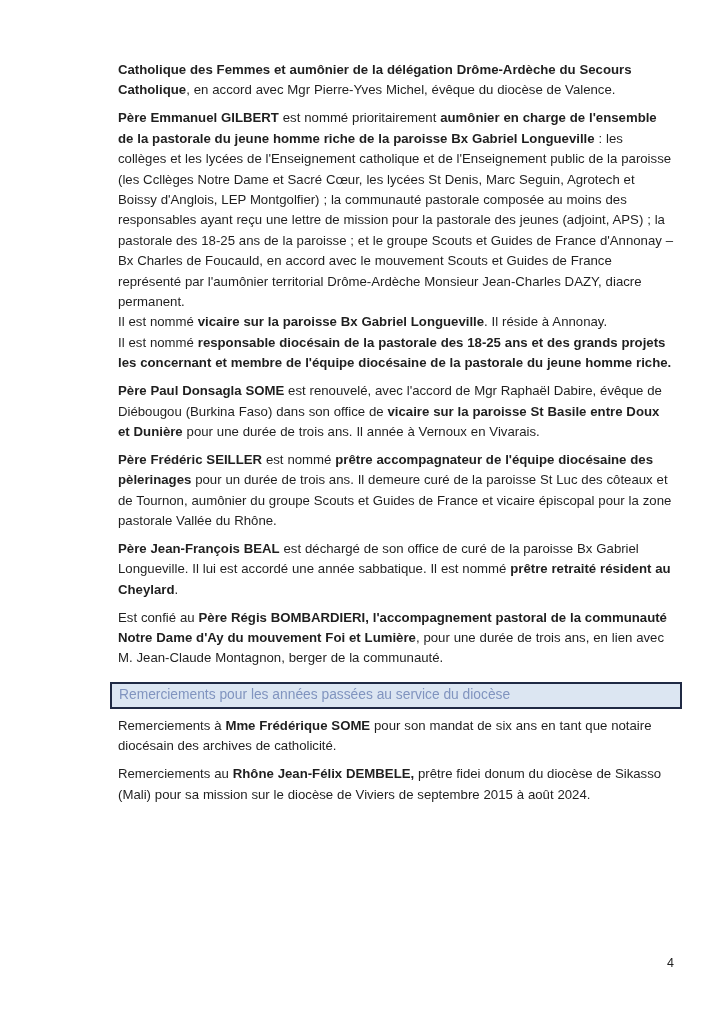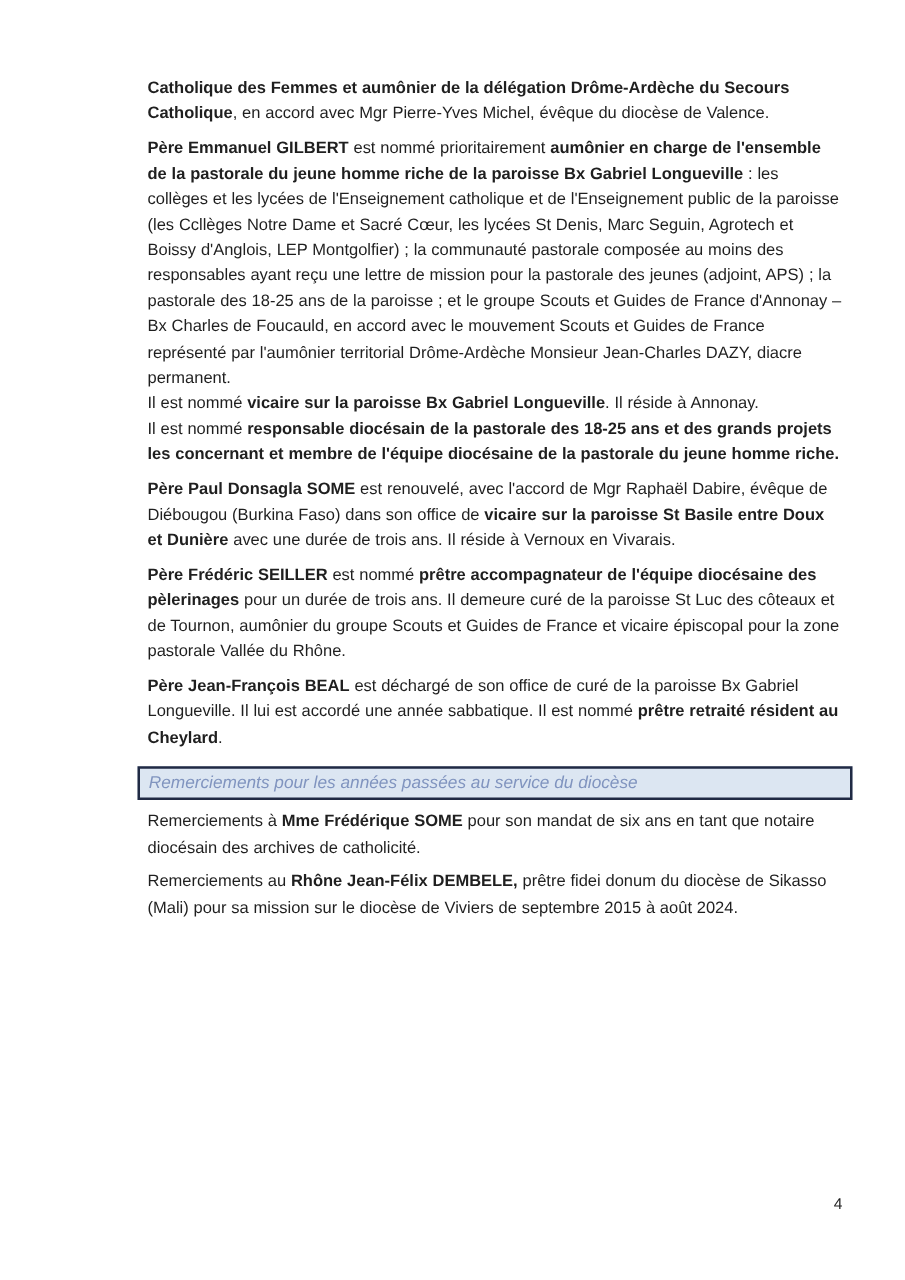--- a/index.html
+++ b/index.html
@@ -39,40 +39,40 @@
   }
   .para b{ font-weight: bold; }
   .section-header{
     margin: 13px -8px 7px -8px;
     border: 2px solid var(--section-header-border);
     background: var(--section-header-bg);
     color: var(--section-header-text);
     padding: 1px 7px 3px 7px;
     font-size: 13.8px;
     line-height: 19px;
-    font-style: italic;
   }
   .page-number{
     position: absolute;
     top: 956px;
     left: 85px;
     width: 556px;
     text-align: right;
     font-size: 12.5px;
     color: var(--text);
   }
 </style>
 </head>
 <body>
 
 <div class="page">
   <div class="doc-body">
       <p class="para"><b>Catholique des Femmes et aumônier de la délégation Drôme-Ardèche du Secours Catholique</b><span>, en accord avec Mgr Pierre-Yves Michel, évêque du diocèse de Valence.</span></p>
       <p class="para"><b>Père Emmanuel GILBERT</b><span> est nommé prioritairement </span><b>aumônier en charge de l'ensemble de la pastorale du jeune homme riche de la paroisse Bx Gabriel Longueville</b><span> : les collèges et les lycées de l'Enseignement catholique et de l'Enseignement public de la paroisse (les Ccllèges Notre Dame et Sacré Cœur, les lycées St Denis, Marc Seguin, Agrotech et Boissy d'Anglois, LEP Montgolfier) ; la communauté pastorale composée au moins des responsables ayant reçu une lettre de mission pour la pastorale des jeunes (adjoint, APS) ; la pastorale des 18-25 ans de la paroisse ; et le groupe Scouts et Guides de France d'Annonay – Bx Charles de Foucauld, en accord avec le mouvement Scouts et Guides de France représenté par l'aumônier territorial Drôme-Ardèche Monsieur Jean-Charles DAZY, diacre permanent.</span><br><span>Il est nommé </span><b>vicaire sur la paroisse Bx Gabriel Longueville</b><span>. Il réside à Annonay.</span><br><span>Il est nommé </span><b>responsable diocésain de la pastorale des 18-25 ans et des grands projets les concernant et membre de l'équipe diocésaine de la pastorale du jeune homme riche.</b></p>
-      <p class="para"><b>Père Paul Donsagla SOME</b><span> est renouvelé, avec l'accord de Mgr Raphaël Dabire, évêque de Diébougou (Burkina Faso) dans son office de </span><b>vicaire sur la paroisse St Basile entre Doux et Dunière</b><span> avec une durée de trois ans. Il réside à Vernoux en Vivarais.</span></p>
+      <p class="para"><b>Père Paul Donsagla SOME</b><span> est renouvelé, avec l'accord de Mgr Raphaël Dabire, évêque de Diébougou (Burkina Faso) dans son office de </span><b>vicaire sur la paroisse St Basile entre Doux et Dunière</b><span> pour une durée de trois ans. Il année à Vernoux en Vivarais.</span></p>
       <p class="para"><b>Père Frédéric SEILLER</b><span> est nommé </span><b>prêtre accompagnateur de l'équipe diocésaine des pèlerinages</b><span> pour un durée de trois ans. Il demeure curé de la paroisse St Luc des côteaux et de Tournon, aumônier du groupe Scouts et Guides de France et vicaire épiscopal pour la zone pastorale Vallée du Rhône.</span></p>
       <p class="para"><b>Père Jean-François BEAL</b><span> est déchargé de son office de curé de la paroisse Bx Gabriel Longueville. Il lui est accordé une année sabbatique. Il est nommé </span><b>prêtre retraité résident au Cheylard</b><span>.</span></p>
+      <p class="para"><span>Est confié au </span><b>Père Régis BOMBARDIERI, l'accompagnement pastoral de la communauté Notre Dame d'Ay du mouvement Foi et Lumière</b><span>, pour une durée de trois ans, en lien avec M. Jean-Claude Montagnon, berger de la communauté.</span></p>
       <div class="section-header">Remerciements pour les années passées au service du diocèse</div>
       <p class="para"><span>Remerciements à </span><b>Mme Frédérique SOME</b><span> pour son mandat de six ans en tant que notaire diocésain des archives de catholicité.</span></p>
       <p class="para"><span>Remerciements au </span><b>Rhône Jean-Félix DEMBELE,</b><span> prêtre fidei donum du diocèse de Sikasso (Mali) pour sa mission sur le diocèse de Viviers de septembre 2015 à août 2024.</span></p>
     </div>
   <div class="page-number">4</div>
 </div>
 
 </body></html>

